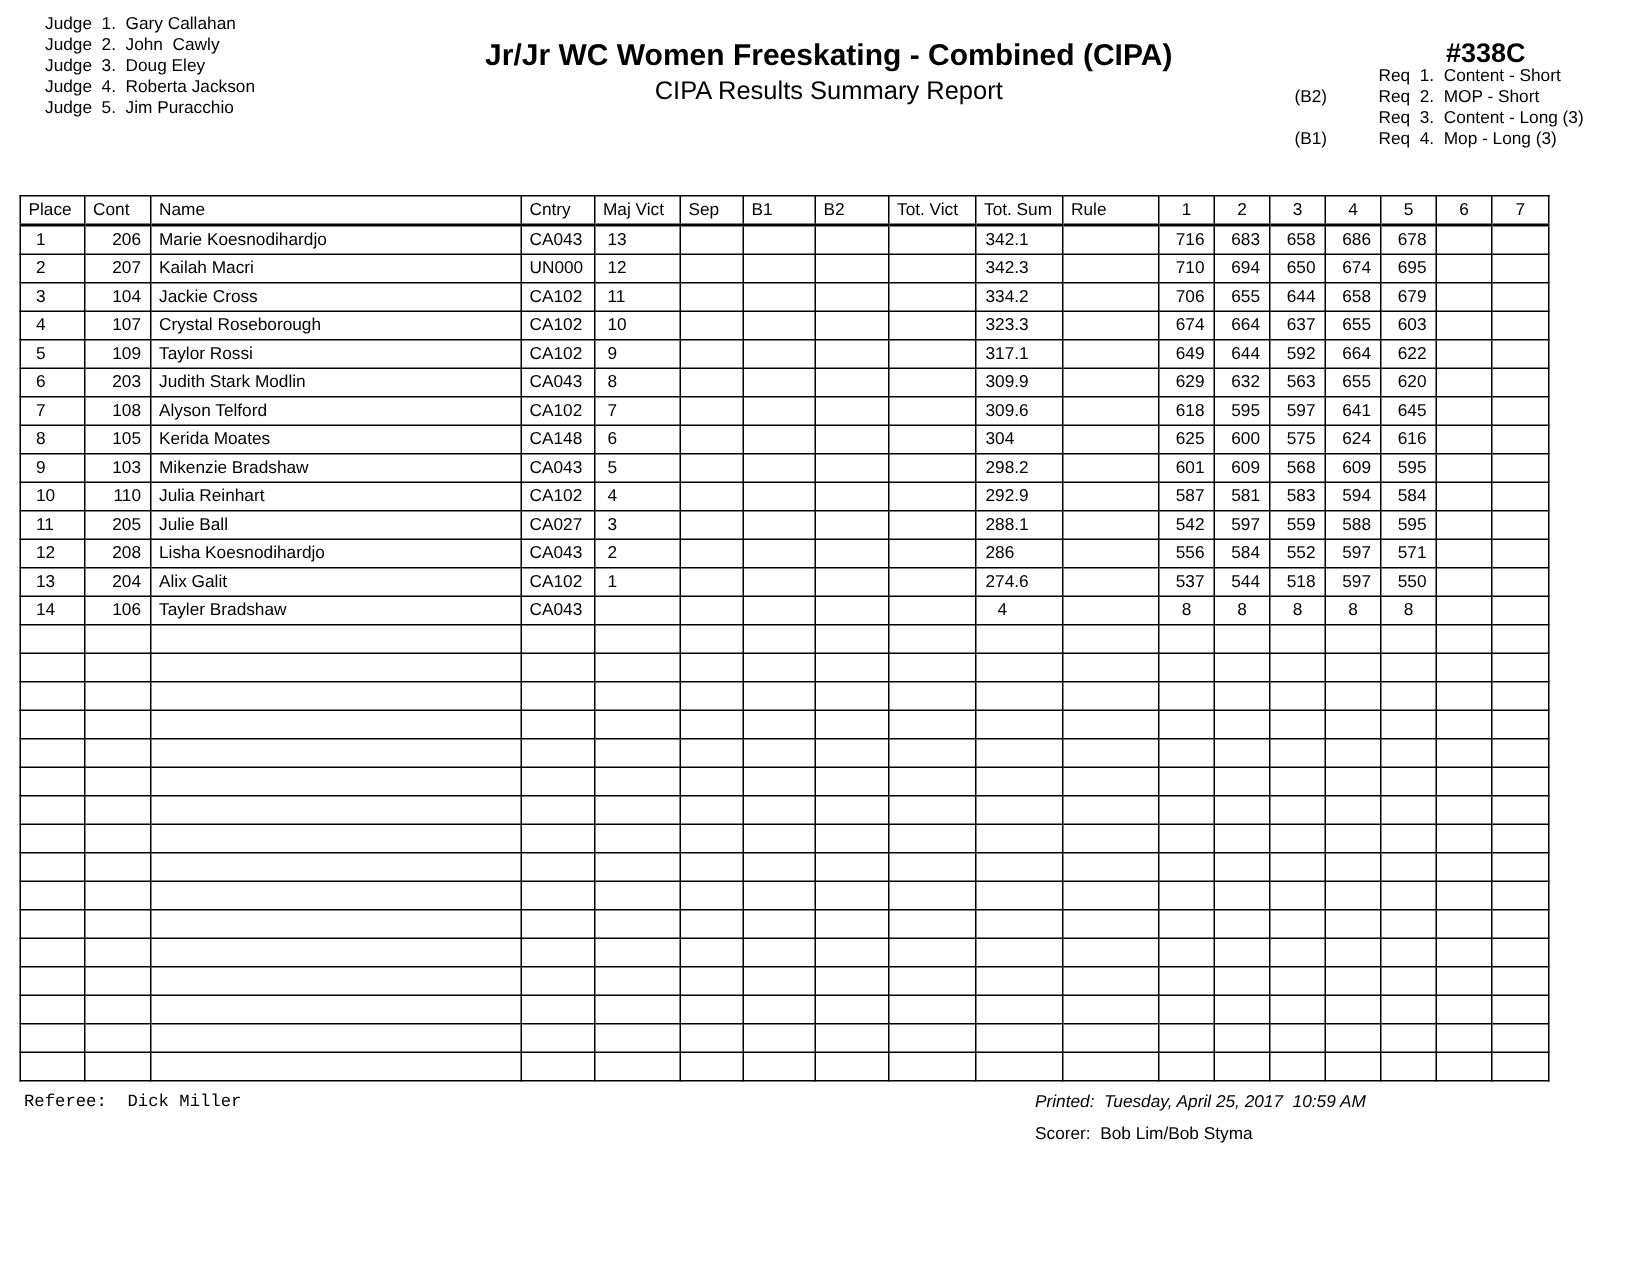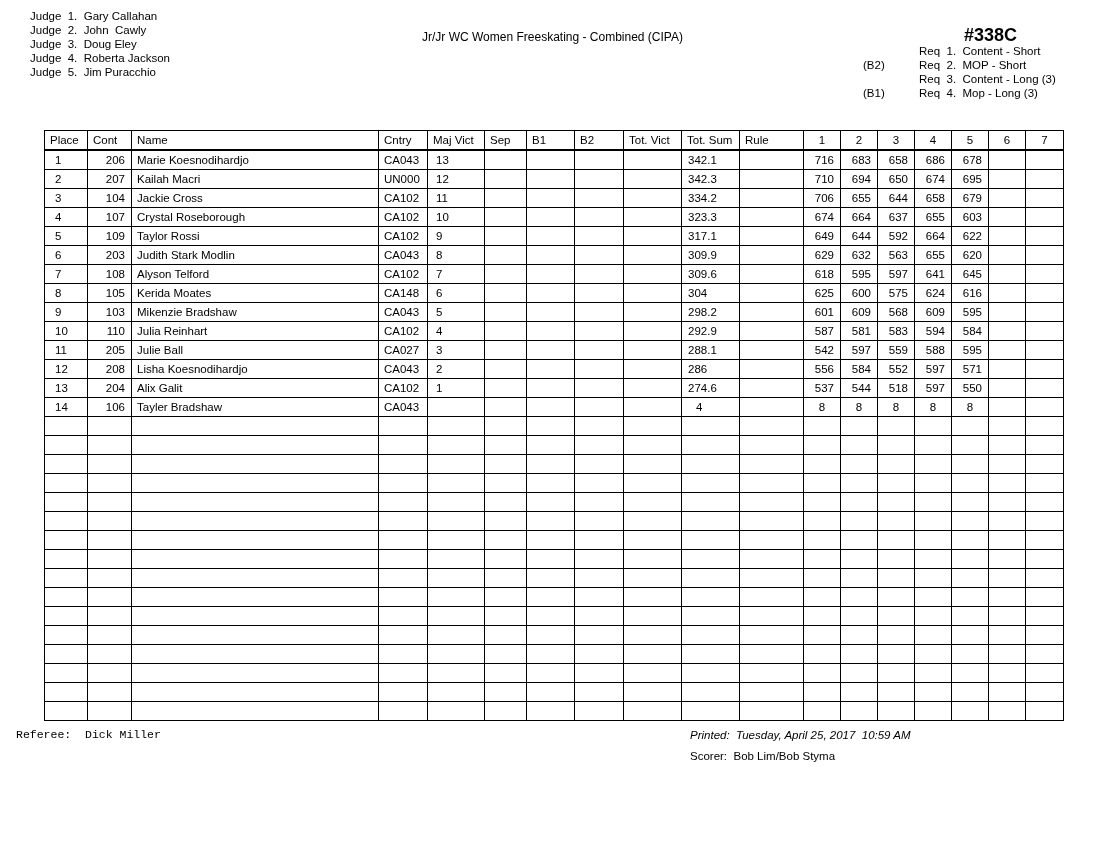--- a/index.html
+++ b/index.html
@@ -2,49 +2,50 @@
 <html><head>
 <meta charset="utf-8">
 <style>
   html, body { margin:0; padding:0; background:#ffffff; }
   body { width:1100px; height:850px; position:relative; font-family:"Liberation Sans", sans-serif; color:#000; overflow:hidden; }
   .judges { position:absolute; left:30px; top:9px; font-size:11.5px; line-height:14px; }
   .judges div { white-space:pre; }
   .center { position:absolute; left:290px; width:525px; top:24px; text-align:center; }
   .center .event { font-size:18px; font-weight:bold; line-height:22px; letter-spacing:-0.3px; }
   .center .venue { font-size:15px; line-height:18px; }
-  .center .title { font-size:12px; font-weight:normal; line-height:26px; }
+  .center .title { font-size:20px; font-weight:bold; line-height:26px; }
   .center .sub { font-size:17px; line-height:22px; }
   .right { position:absolute; left:860px; top:24px; width:230px; }
   .right .num { position:absolute; left:104px; top:0; font-size:18px; font-weight:bold; line-height:22px; }
   .reqs { position:absolute; left:0; top:20px; font-size:11.5px; line-height:14px; }
   .req { position:relative; height:14px; white-space:nowrap; }
   .req .pre { position:absolute; left:3px; }
   .req .txt { position:absolute; left:45px; white-space:pre;margin-left:14px; }
-  table { position:absolute; left:44px; top:130px; border-collapse:collapse; table-layout:fixed; width:1020px; font-size:11.5px; }
+  table { position:absolute; left:13px; top:130px; border-collapse:collapse; table-layout:fixed; width:1020px; font-size:11.5px; }
   td, th { border:1px solid #000; height:18px; padding:0 0 0 5px; font-weight:normal; text-align:left; white-space:nowrap; overflow:hidden; line-height:18px; }
   thead th { border-bottom:2.5px solid #000; }
   table { border:1.5px solid #000; }
   .c { text-align:center; padding:0; }
   .r { text-align:right; padding:0 6px 0 0; }
   .footer { position:absolute; font-size:11.5px; line-height:14px; white-space:pre; }
 </style>
 </head>
 <body>
 
 <div class="judges">
   <div>Judge  1.  Gary Callahan</div>
   <div>Judge  2.  John  Cawly</div>
   <div>Judge  3.  Doug Eley</div>
   <div>Judge  4.  Roberta Jackson</div>
   <div>Judge  5.  Jim Puracchio</div>
 </div>
 
 <div class="center">
   <div class="title">Jr/Jr WC Women Freeskating - Combined (CIPA)</div>
+  <div class="sub">CIPA Results Summary Report</div>
 </div>
 
 <div class="right">
   <div class="num">#338C</div>
   <div class="reqs">
     <div class="req">
         <span class="pre"></span>
         <span class="txt">Req  1.  Content - Short</span>
       </div>
     <div class="req">

